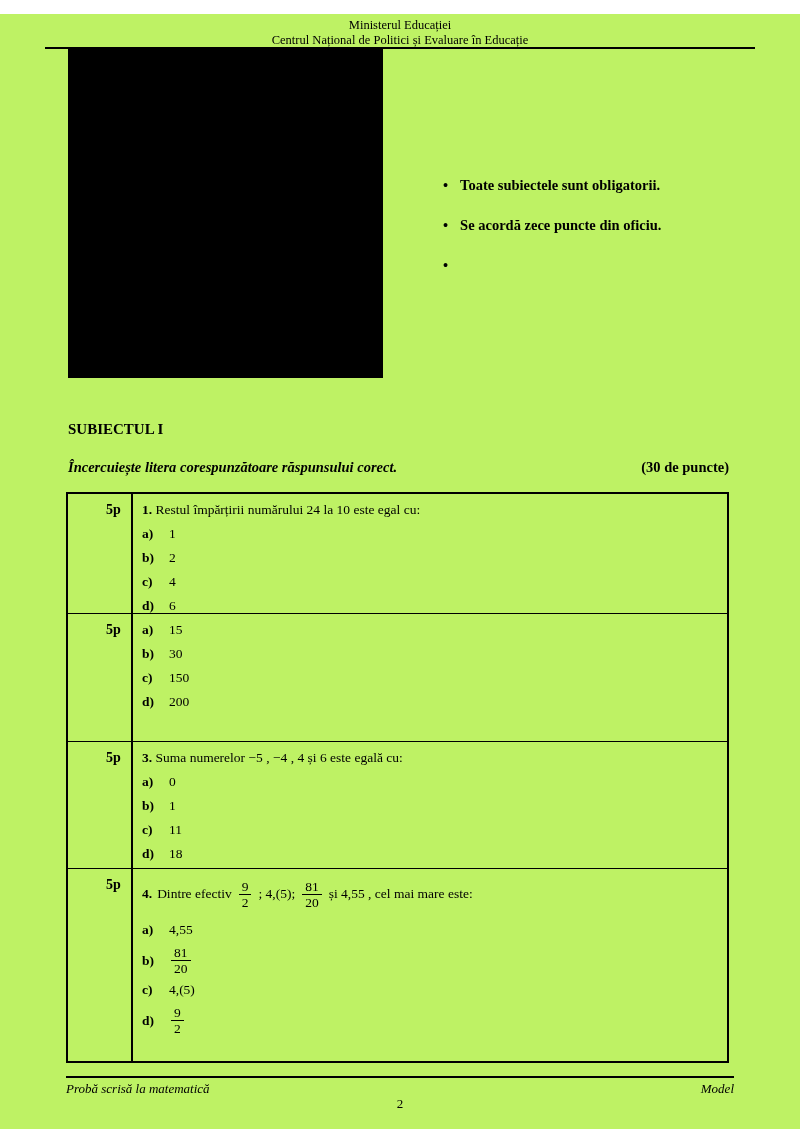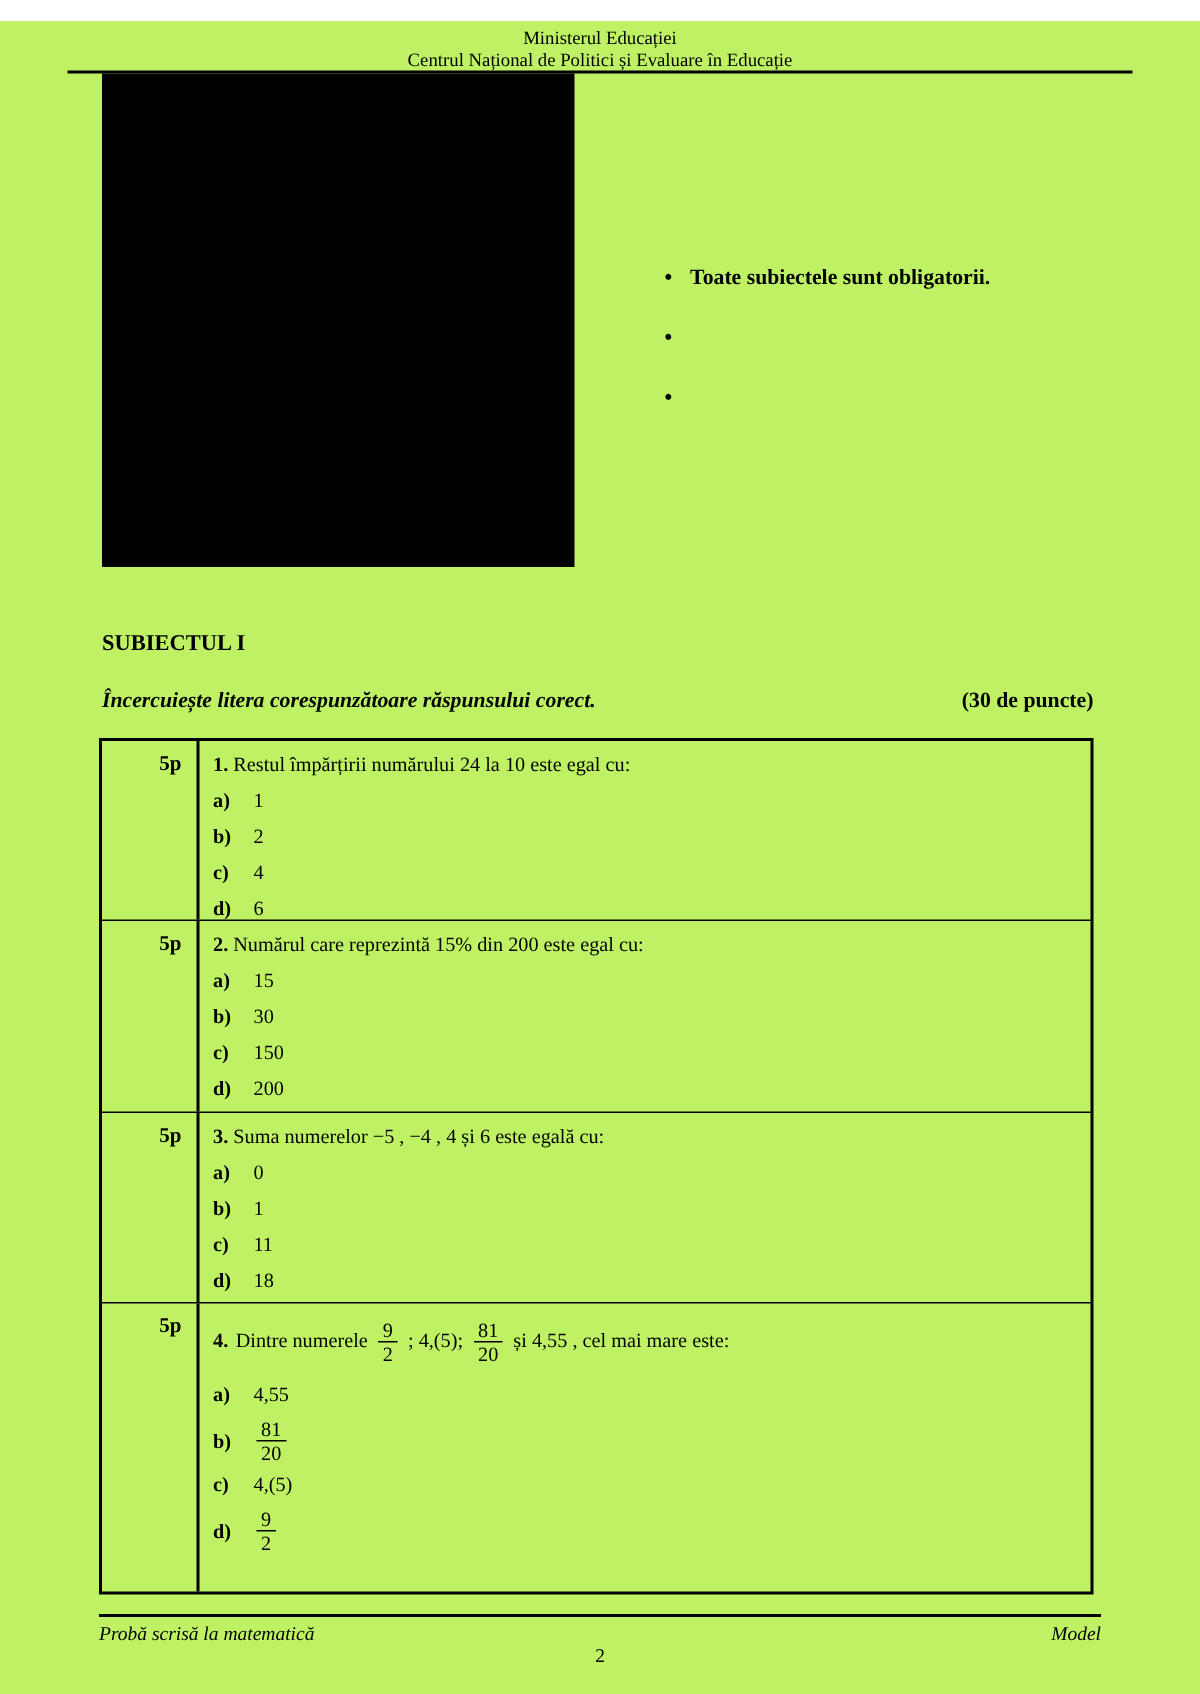--- a/index.html
+++ b/index.html
@@ -67,20 +67,21 @@
 
   <div class="redaction"></div>
 
   <ul class="rules">
     <li class="rule-item">
       <span class="bullet-dot">•</span>
       <span>Toate subiectele sunt obligatorii.</span>
     </li>
     <li class="rule-item">
       <span class="bullet-dot">•</span>
+      <span>Se acordă zece puncte din oficiu.</span>
     </li>
     <li class="rule-item">
       <span class="bullet-dot">•</span>
     </li>
   </ul>
 
   <div class="subject-title">SUBIECTUL I</div>
 
   <div class="instr-row">
     <span class="instr">Încercuiește litera corespunzătoare răspunsului corect.</span>
@@ -111,24 +112,20 @@
         <div class="opt">
           <span class="olet">d)</span>
           <span>6</span>
         </div>
       </div>
     </div>
 
     <div class="qrow r2">
       <div class="pcell">5p</div>
       <div class="qcell">
-        <div class="qline">
-          <span class="qnum">2.</span>
-          <span>Numărul care reprezintă 15% din 200 este egal cu:</span>
-        </div>
         <div class="opt">
           <span class="olet">a)</span>
           <span>15</span>
         </div>
         <div class="opt">
           <span class="olet">b)</span>
           <span>30</span>
         </div>
         <div class="opt">
           <span class="olet">c)</span>
@@ -165,21 +162,21 @@
           <span>18</span>
         </div>
       </div>
     </div>
 
     <div class="qrow r4">
       <div class="pcell">5p</div>
       <div class="qcell">
         <div class="q4line">
           <span class="qnum">4.</span>
-          <span>Dintre numerele</span>
+          <span>Dintre efectiv</span>
           <span class="frac">
             <span class="fnum">9</span>
             <span class="fden">2</span>
           </span>
           <span>;  4,(5);</span>
           <span class="frac">
             <span class="fnum">81</span>
             <span class="fden">20</span>
           </span>
           <span>și  4,55 , cel mai mare este:</span>

